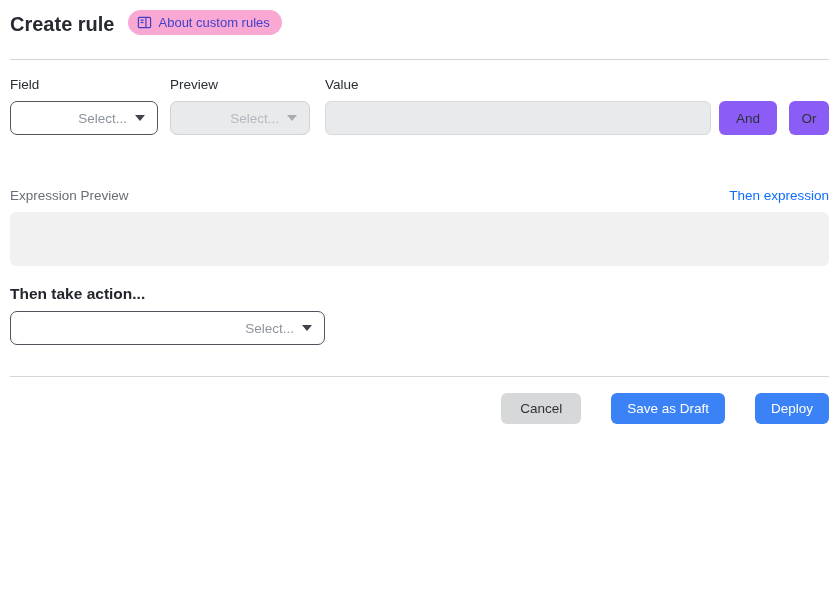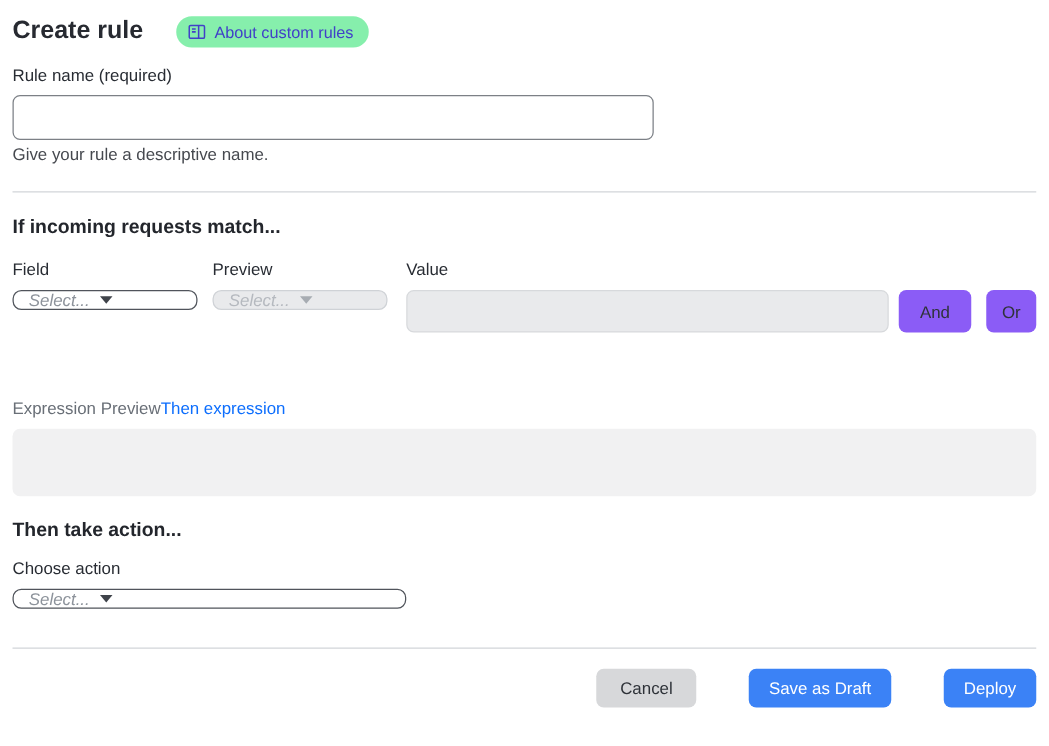--- a/index.html
+++ b/index.html
@@ -7,25 +7,25 @@
   body {
     width: 839px; height: 597px;
     background: #ffffff;
     font-family: "Liberation Sans", sans-serif;
     color: #24272e;
     overflow: hidden;
   }
   .container { padding: 10px 10px 0 10px; }
 
   
-  .header { display: flex; align-items: flex-end; gap: 26px; height: 28px; }
+  .header { display: flex; align-items: flex-start; gap: 13px; height: 28px; }
   .page-title { font-size: 20px; font-weight: 700; color: #272a31; line-height: 28px; }
   .about-badge {
     display: inline-flex; align-items: center; gap: 7px;
-    background: #86efac; color: #4141c8;
+    background: #f9a8d4; color: #4141c8;
     font-size: 13px; line-height: 1;
     padding: 5px 12px 5px 9px;
     border-radius: 14px; cursor: pointer; border: none;
     font-family: "Liberation Sans", sans-serif;
   }
   .about-badge svg { display: block; }
 
   
   .rule-name-group { margin-top: 15px; }
   .form-label { font-size: 13.5px; color: #282c33; line-height: 16px; display: block; }
@@ -46,23 +46,23 @@
   .match-grid {
     display: grid;
     grid-template-columns: 148px 12px 140px 15px 1fr 8px 58px 12px 40px;
   }
   .labels-row { margin-top: 17px; }
   .controls-row { margin-top: 8px; }
   .col1 { grid-column: 1; } .col3 { grid-column: 3; } .col5 { grid-column: 5; }
   .col7 { grid-column: 7; } .col9 { grid-column: 9; }
 
   .select {
-    height: 16px; border-radius: 7px;
-    display: flex; align-items: center; justify-content: flex-start;
-    padding: 0 12px; font-size: 13.5px; cursor: pointer; font-style: italic;
+    height: 34px; border-radius: 7px;
+    display: flex; align-items: center; justify-content: flex-end;
+    padding: 0 12px; font-size: 13.5px; cursor: pointer;
   }
   .select.enabled { background: #fff; border: 1px solid #50545b; color: #8d939b; }
   .select.enabled .chev { border-top-color: #3f434a; }
   .select.disabled { background: #e9eaec; border: 1px solid #cfd2d6; color: #b5b9bf; cursor: default; }
   .select.disabled .chev { border-top-color: #a7acb2; }
   .chev {
     width: 0; height: 0; flex: none; margin-left: 8px;
     border-left: 5px solid transparent; border-right: 5px solid transparent;
     border-top: 6px solid #3f434a;
   }
@@ -76,40 +76,40 @@
   .gray-btn {
     width: 100%; height: 34px;
     background: #8b5cf6; color: #2e3238;
     border: none; border-radius: 6px;
     font-family: "Liberation Sans", sans-serif; font-size: 13.5px; cursor: pointer;
   }
 
   
   .expression-row {
     margin-top: 52px;
-    display: flex; justify-content: flex-start; align-items: center;
+    display: flex; justify-content: space-between; align-items: center;
   }
   .expression-label { font-size: 13.5px; color: #696f77; line-height: 17px; }
   .edit-link {
     font-size: 13.5px; color: #0d6efd; text-decoration: none; cursor: pointer; line-height: 17px;
   }
   .expression-box {
     margin-top: 8px; height: 54px;
     background: #f1f1f2; border-radius: 6px;
     font-size: 13px; color: #3c4046; padding: 8px 12px;
   }
 
   
   .choose-label { margin-top: 13px; }
   .action-select { width: 315px; margin-top: 8px; }
 
   .divider2 { margin-top: 31px; }
 
   
-  .footer { display: flex; justify-content: flex-end; align-items: center; gap: 17px; margin-top: 16px; }
+  .footer { display: flex; justify-content: flex-end; align-items: center; gap: 5px; margin-top: 16px; }
   .btn {
     height: 31px; border: none; border-radius: 6px;
     font-family: "Liberation Sans", sans-serif; font-size: 13.5px;
     cursor: pointer; padding: 0 16px;
   }
   .btn-gray { background: #d7d8da; color: #2e3238; padding: 0 19px; }
   .btn-blue { background: #3b82f6; color: #ffffff; margin-left: 25px; }
 </style>
 </head>
 <body>
@@ -124,29 +124,23 @@
           <rect x="1.5" y="2.5" width="13" height="11" rx="1.2"></rect>
           <line x1="9.5" y1="2.5" x2="9.5" y2="13.5"></line>
           <line x1="3.8" y1="5.5" x2="7" y2="5.5"></line>
           <line x1="3.8" y1="8" x2="7" y2="8"></line>
         </svg>
       </span>
       <span>About custom rules</span>
     </button>
   </div>
 
-  <div class="rule-name-group">
-    <label class="form-label">Rule name (required)</label>
-    <input class="text-input" type="text" value="" style="">
-    <div class="helper-text">Give your rule a descriptive name.</div>
-  </div>
 
   <hr class="divider">
 
-  <div class="section-heading">If incoming requests match...</div>
 
   <div class="match-grid labels-row">
     <label class="form-label col1">Field</label>
     <label class="form-label col3">Preview</label>
     <label class="form-label col5">Value</label>
   </div>
 
   <div class="match-grid controls-row">
     <div class="select enabled col1">
       <span>Select...</span>
@@ -162,21 +156,20 @@
   </div>
 
   <div class="expression-row">
     <span class="expression-label">Expression Preview</span>
     <a class="edit-link">Then expression</a>
   </div>
   <div class="expression-box"></div>
 
   <div class="section-heading">Then take action...</div>
 
-  <label class="form-label choose-label">Choose action</label>
   <div class="select enabled action-select">
     <span>Select...</span>
     <span class="chev"></span>
   </div>
 
   <hr class="divider divider2">
 
   <div class="footer">
     <button class="btn btn-gray">Cancel</button>
     <button class="btn btn-blue">Save as Draft</button>

